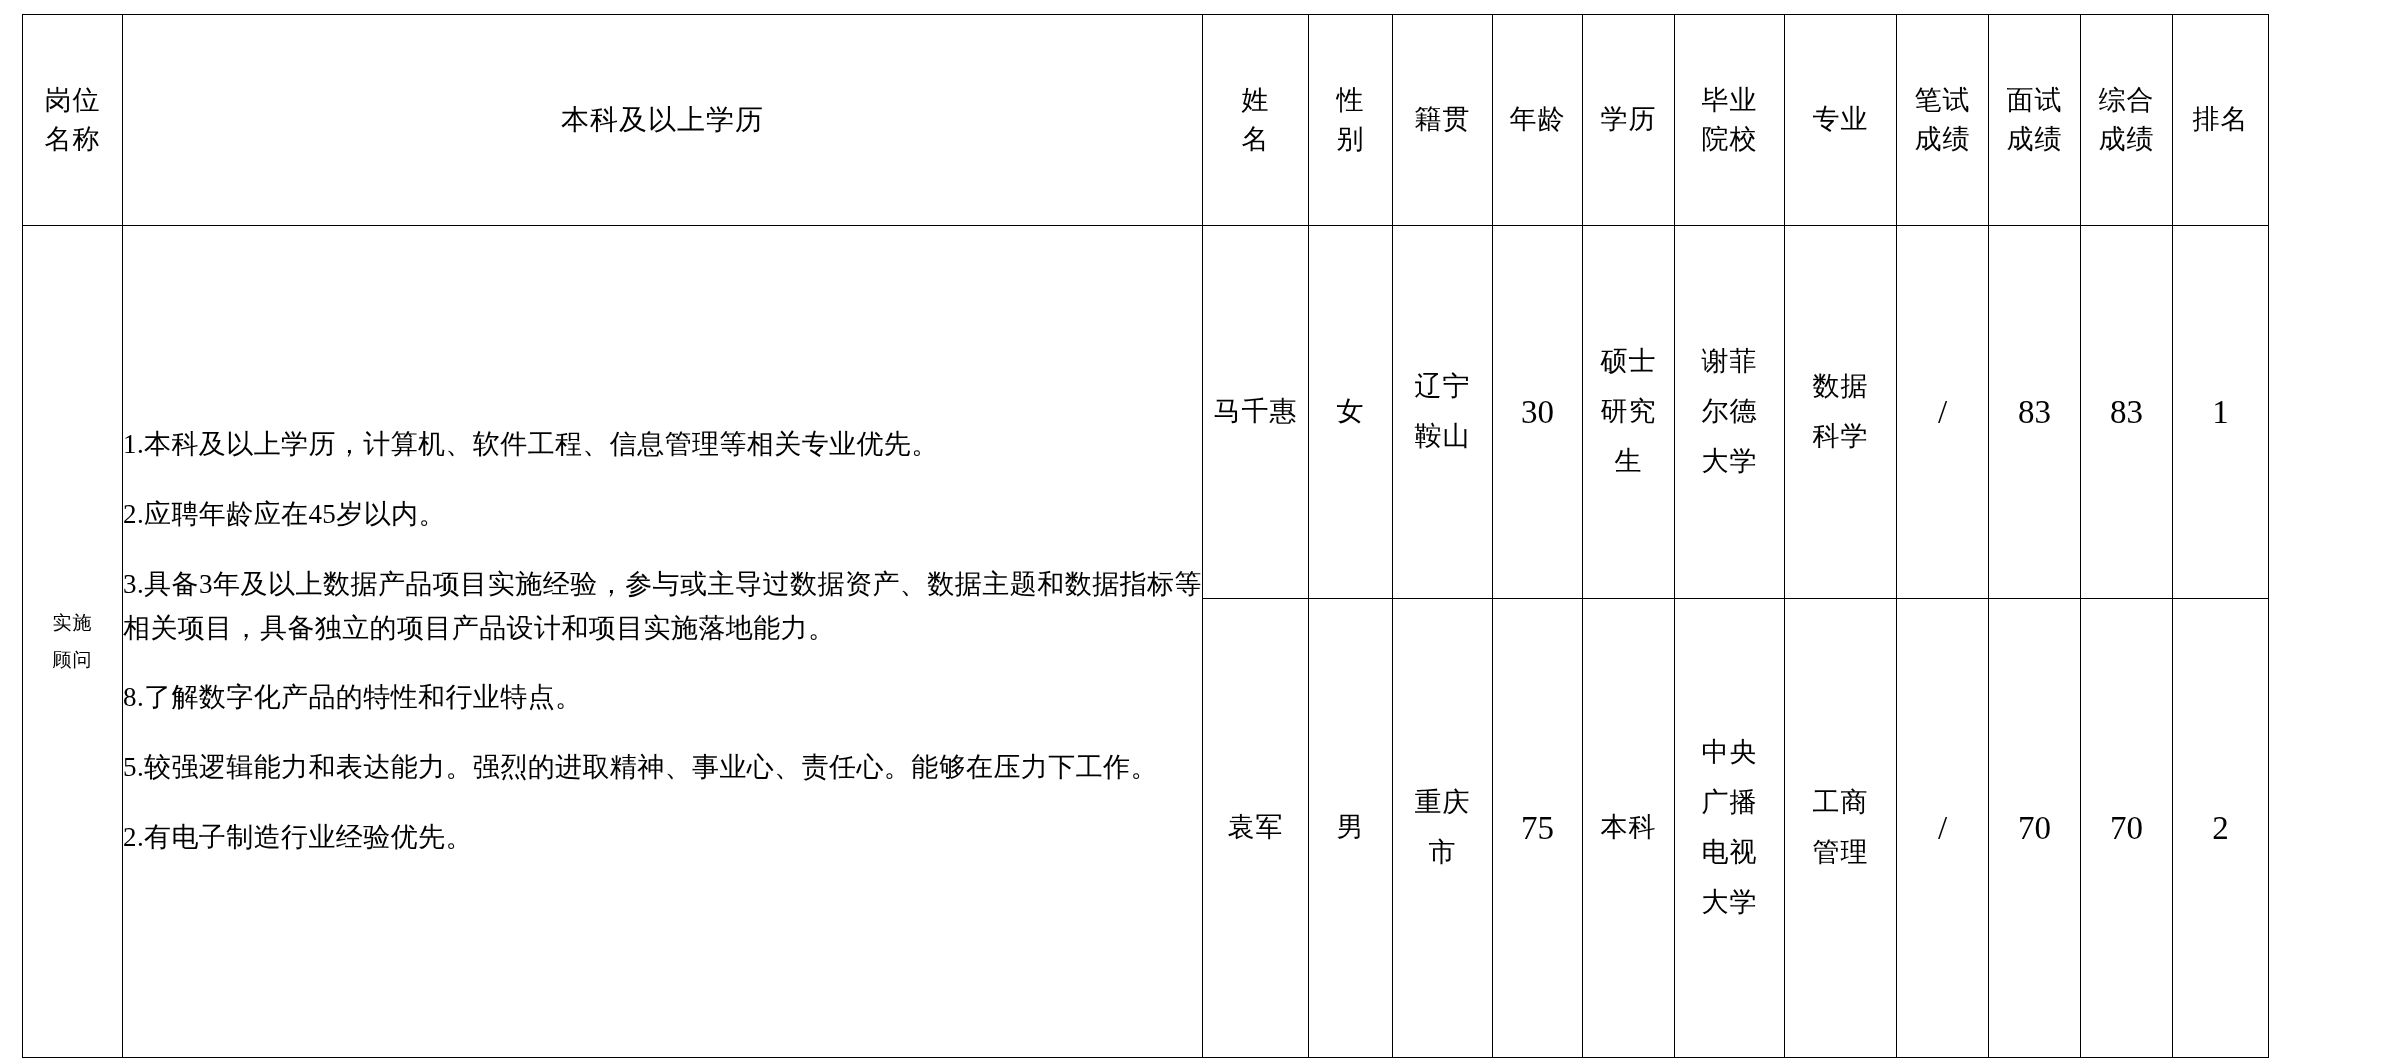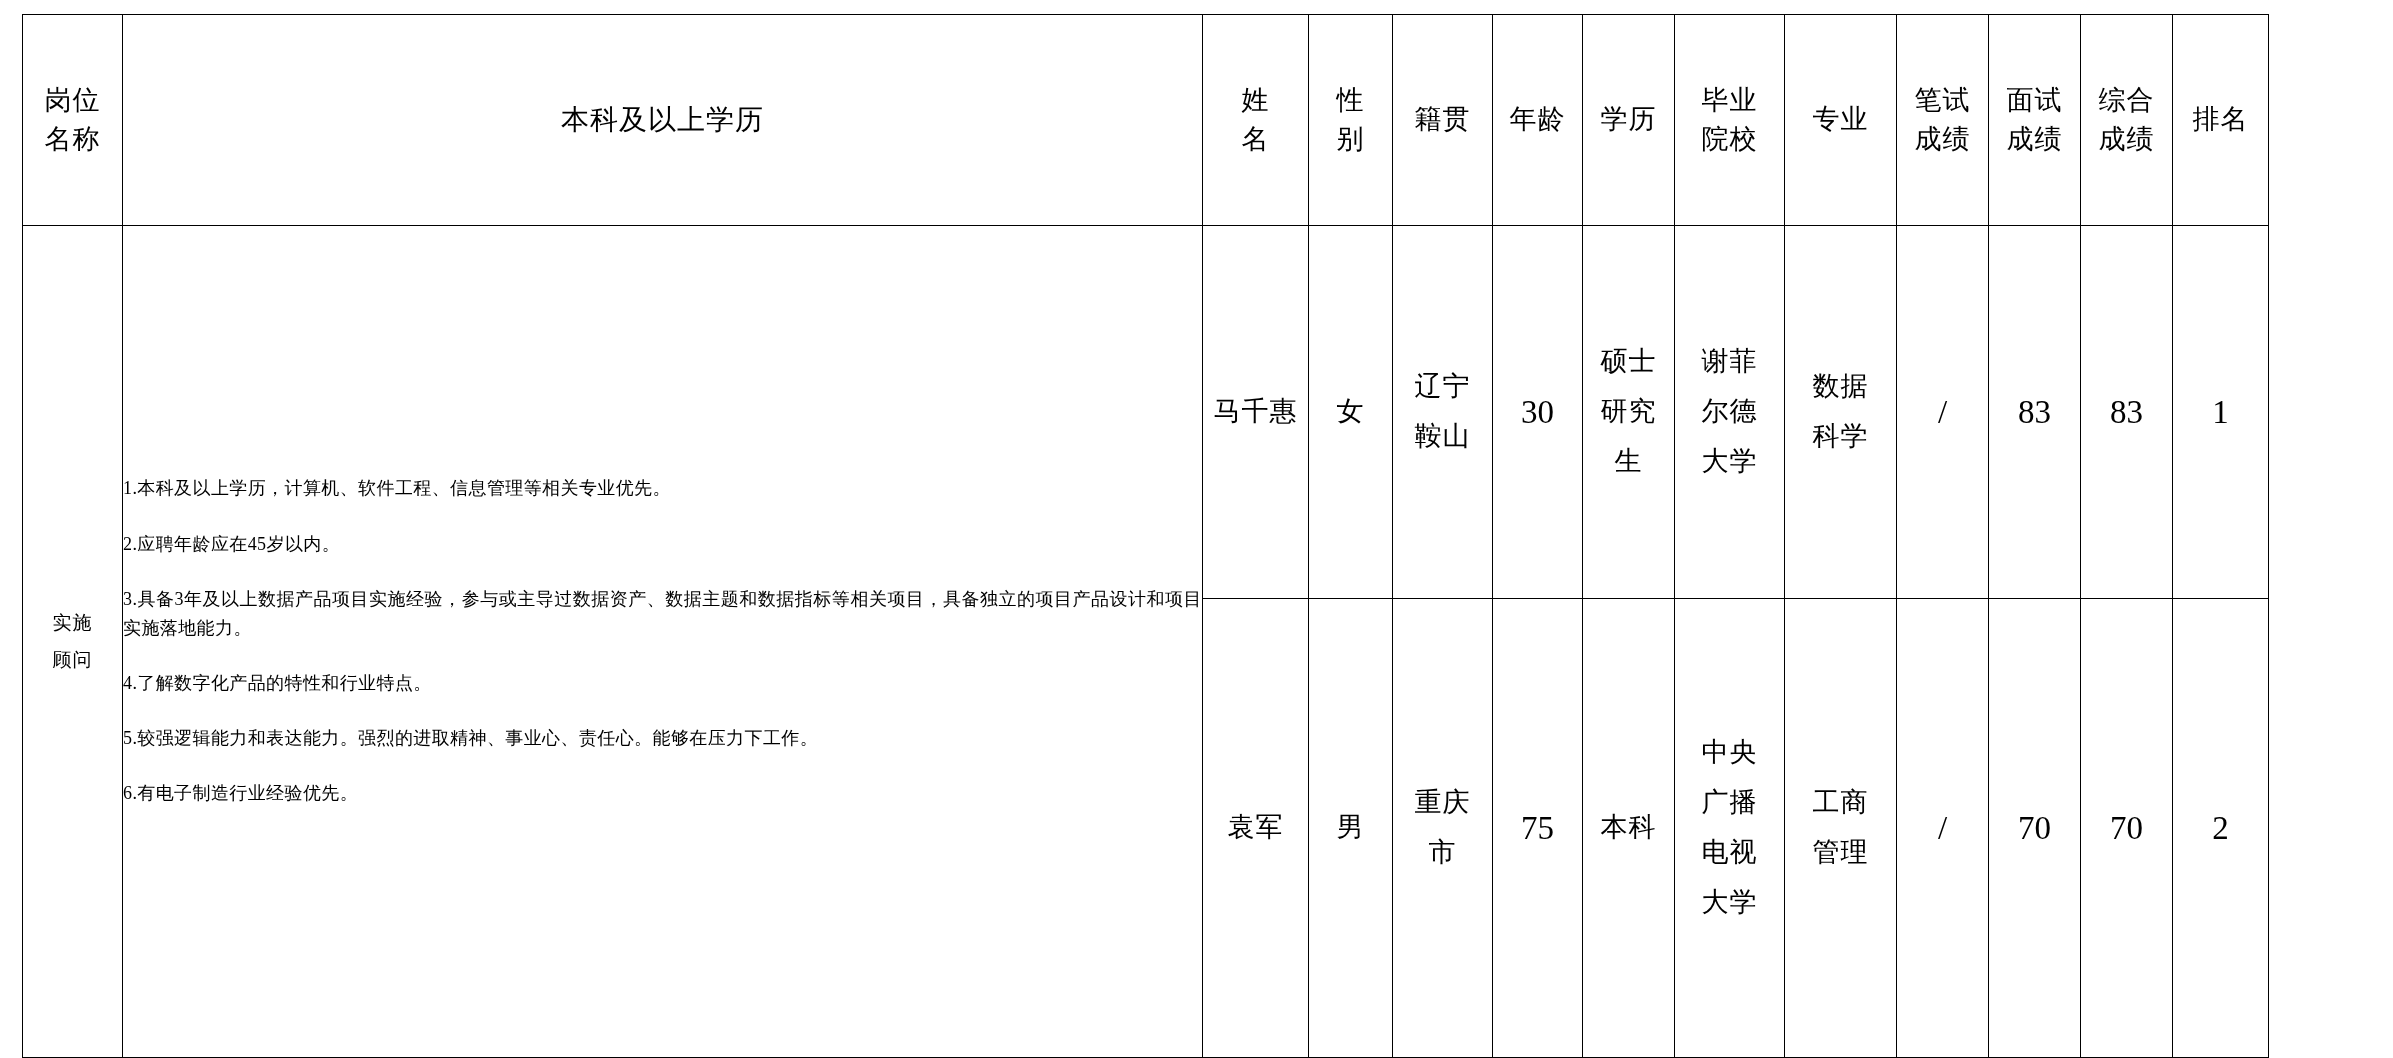--- a/index.html
+++ b/index.html
@@ -71,21 +71,21 @@
     line-height: 1.9;
     letter-spacing: 1px;
   }
   .req-cell {
     text-align: left;
     vertical-align: middle;
     padding: 18px 26px 18px 24px;
   }
   .req-cell p {
     margin: 0 0 26px 0;
-    font-size: 18px;
+    font-size: 27px;
     line-height: 1.62;
     letter-spacing: 0.4px;
     text-align: justify;
   }
   .req-cell p:last-child { margin-bottom: 0; }
 
   .cand-cell {
     font-size: 27px;
     line-height: 1.85;
     letter-spacing: 1px;
@@ -192,23 +192,23 @@
         <td class="post-cell" rowspan="2">
           <span class="vstack">
             <span>实施</span>
             <span>顾问</span>
           </span>
         </td>
         <td class="req-cell" rowspan="2">
           <p>1.本科及以上学历，计算机、软件工程、信息管理等相关专业优先。</p>
           <p>2.应聘年龄应在45岁以内。</p>
           <p>3.具备3年及以上数据产品项目实施经验，参与或主导过数据资产、数据主题和数据指标等相关项目，具备独立的项目产品设计和项目实施落地能力。</p>
-          <p>4.了解数字化产品的特性和行业特点。</p>
+          <p>8.了解数字化产品的特性和行业特点。</p>
           <p>5.较强逻辑能力和表达能力。强烈的进取精神、事业心、责任心。能够在压力下工作。</p>
-          <p>6.有电子制造行业经验优先。</p>
+          <p>2.有电子制造行业经验优先。</p>
         </td>
         <td class="cand-cell">马千惠</td>
         <td class="cand-cell">女</td>
         <td class="cand-cell">
           <span class="vstack">
             <span>辽宁</span>
             <span>鞍山</span>
           </span>
         </td>
         <td class="num-cell">30</td>

